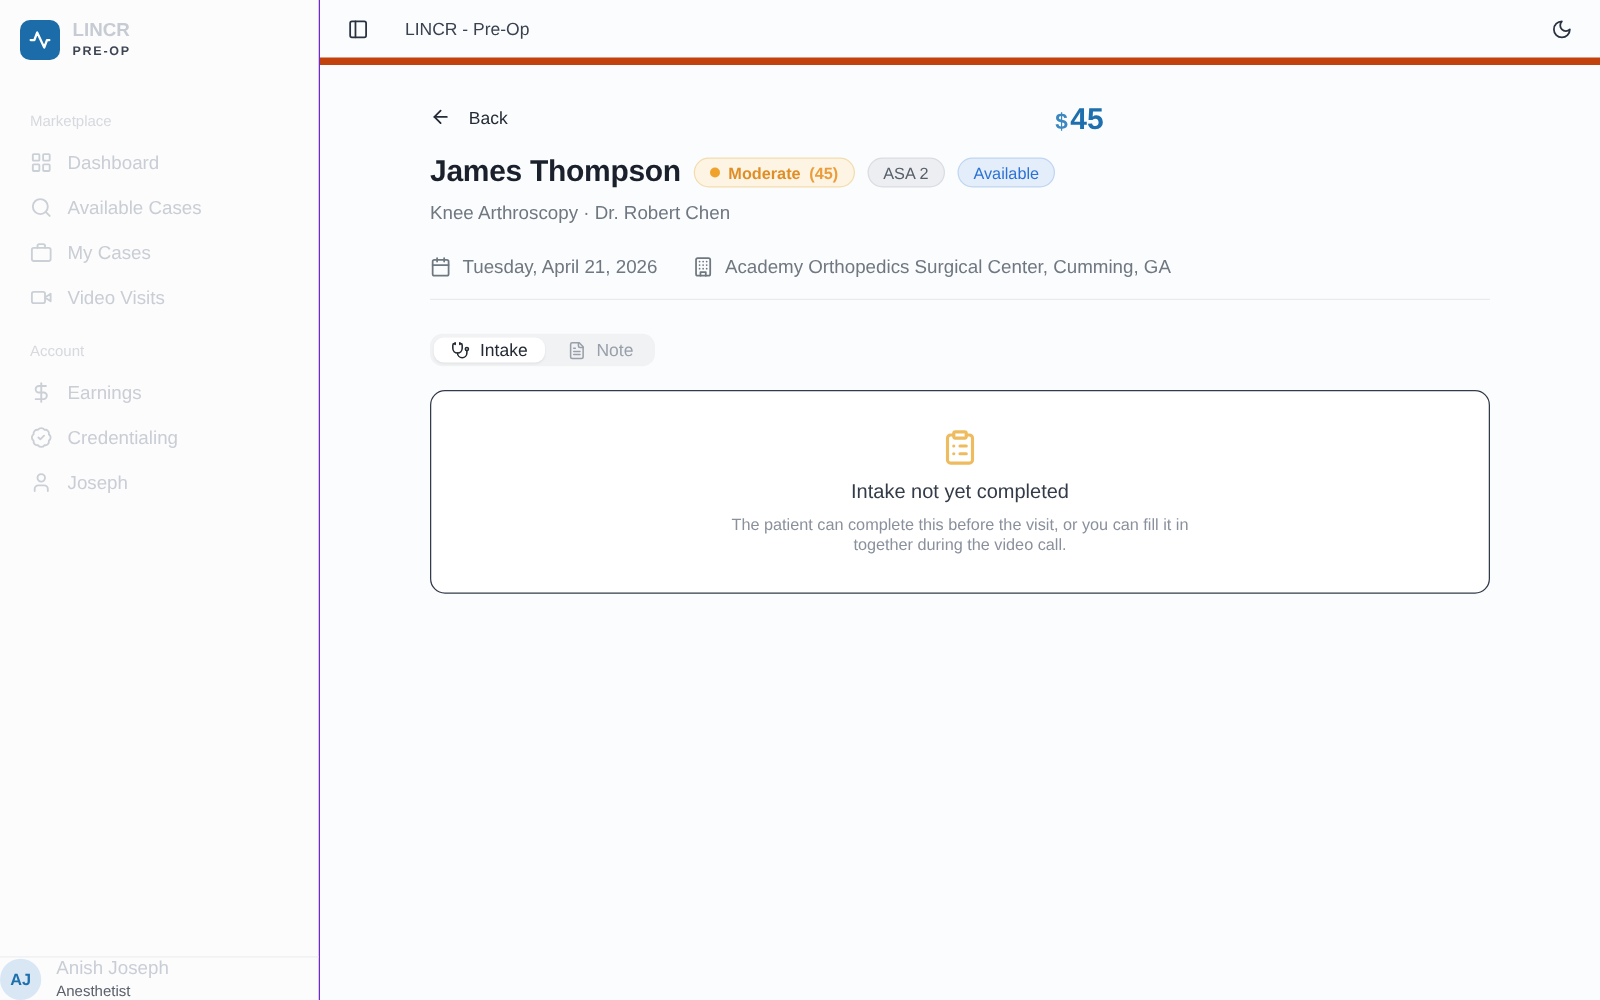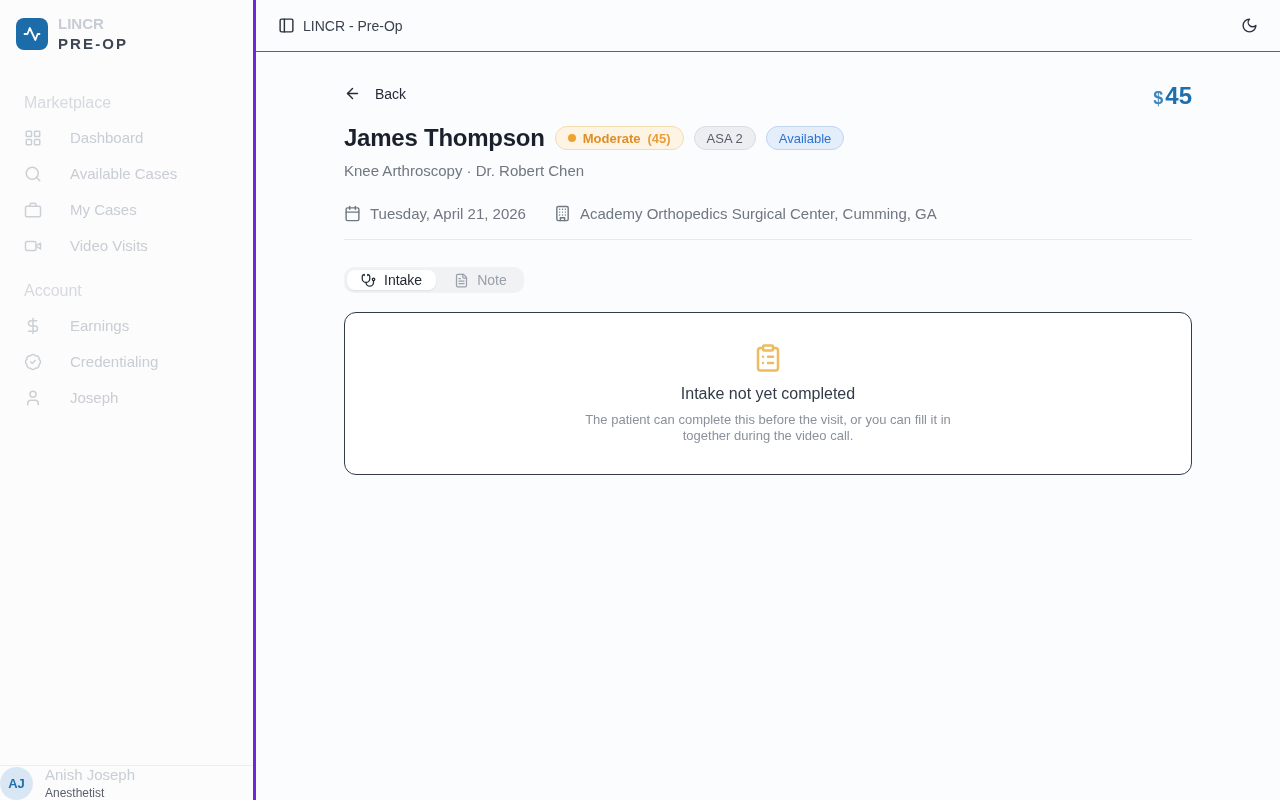--- a/index.html
+++ b/index.html
@@ -9,39 +9,39 @@
     background: #fbfcfd;
     color: #1f2630;
     display: flex;
   }
   svg { display: block; flex: none; }
 
   
   .sidebar {
     width: 256px; height: 800px; flex: none;
     background: #fcfcfd;
-    border-right: 3px solid #6d28d9;
+    border-right: 1px solid #6d28d9;
     display: flex; flex-direction: column;
   }
   .brand { display: flex; align-items: center; gap: 10px; padding: 16px; }
   .brand-logo {
     width: 32px; height: 32px; border-radius: 8px;
     background: #1b6ca8; color: #fff;
     display: flex; align-items: center; justify-content: center;
   }
   .brand-name { font-size: 15px; font-weight: 700; color: #c7ccd4; line-height: 1.1; }
-  .brand-sub { font-size: 15px; font-weight: 600; color: #3d4553; letter-spacing: 0.14em; margin-top: 2px; }
+  .brand-sub { font-size: 10px; font-weight: 600; color: #3d4553; letter-spacing: 0.14em; margin-top: 2px; }
 
   .nav { padding: 8px 12px 0 12px; }
   .nav-section-label {
-    font-size: 16px; font-weight: 500; color: #d6d9de;
+    font-size: 12px; font-weight: 500; color: #d6d9de;
     padding: 8px 12px; margin-top: 10px;
   }
   .nav-item {
-    display: flex; align-items: center; gap: 28px;
+    display: flex; align-items: center; gap: 12px;
     padding: 8px 12px; height: 36px; border-radius: 8px;
     color: #c9cdd4; font-size: 15px; cursor: pointer;
   }
   .nav-item .nav-icon { color: #cbd0d6; }
 
   .sidebar-spacer { flex: 1; }
   .sidebar-footer {
     border-top: 1px solid #eceef1;
     display: flex; align-items: center; gap: 12px;
   }
@@ -51,33 +51,33 @@
     font-size: 13px; font-weight: 700;
     display: flex; align-items: center; justify-content: center;
   }
   .user-name { font-size: 15px; color: #c9ced6; line-height: 1.2; }
   .user-role { font-size: 12px; color: #5a616b; margin-top: 2px; }
 
   
   .main { flex: 1; display: flex; flex-direction: column; height: 800px; }
   .topbar {
     height: 52px; flex: none;
-    display: flex; align-items: center; gap: 2px;
+    display: flex; align-items: center; gap: 23px;
     padding: 0 16px;
-    border-bottom: 1px solid #c2410c;
+    border-bottom: 6px solid #c2410c;
   }
   .topbar-toggle { background: none; border: none; color: #2a3240; cursor: pointer; padding: 6px; border-radius: 6px; }
   .topbar-title { font-size: 14px; font-weight: 500; color: #3a4250; }
   .topbar-spacer { flex: 1; }
   .theme-toggle { background: none; border: none; color: #2a3240; cursor: pointer; padding: 6px; border-radius: 6px; }
 
   .content { flex: 1; overflow: auto; }
   .content-inner { width: 848px; margin: 0 auto; padding-top: 28px; }
 
-  .case-header { display: flex; justify-content: space-between; align-items: flex-start; }
+  .case-header { display: flex; justify-content: flex-start; align-items: flex-start; }
   .back-btn {
     display: flex; align-items: center; gap: 14px;
     background: none; border: none; cursor: pointer;
     color: #252b36; font-size: 14px; font-weight: 500;
     font-family: inherit; padding: 0; margin-top: 5px;
   }
   .title-row { display: flex; align-items: center; gap: 10px; margin-top: 22px; }
   .patient-name { font-size: 24px; font-weight: 700; color: #1b212c; letter-spacing: -0.01em; }
   .badge {
     display: inline-flex; align-items: center; gap: 7px;

